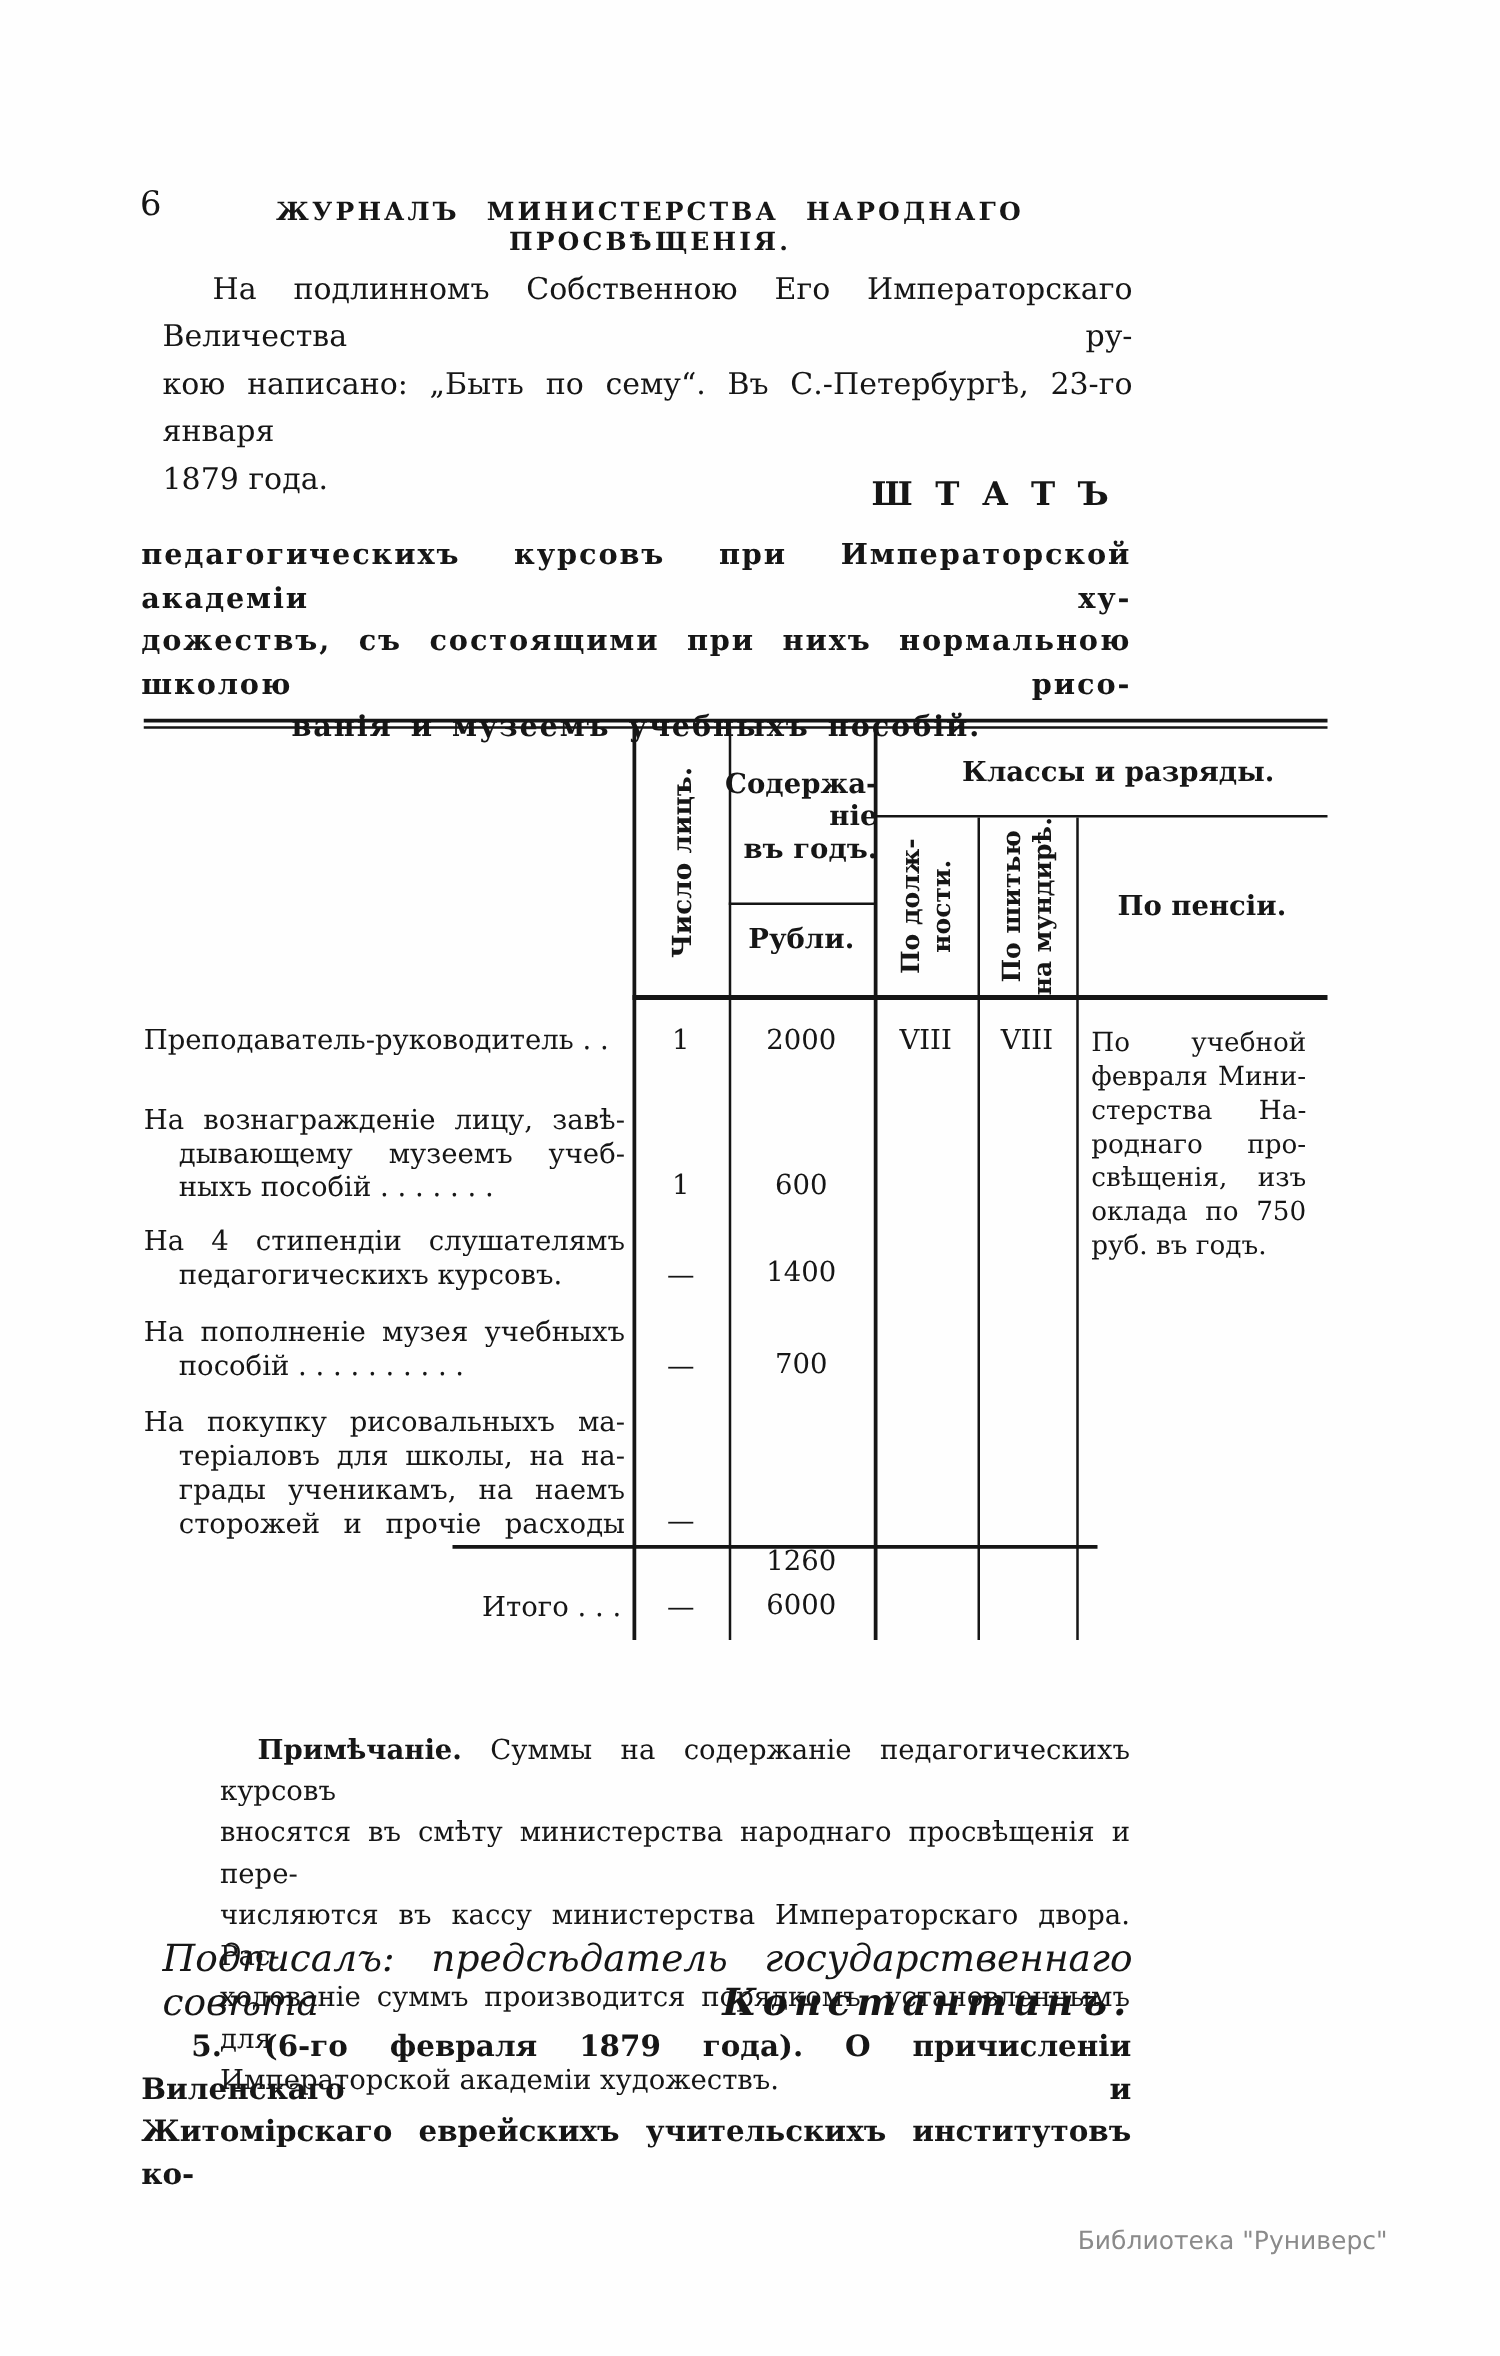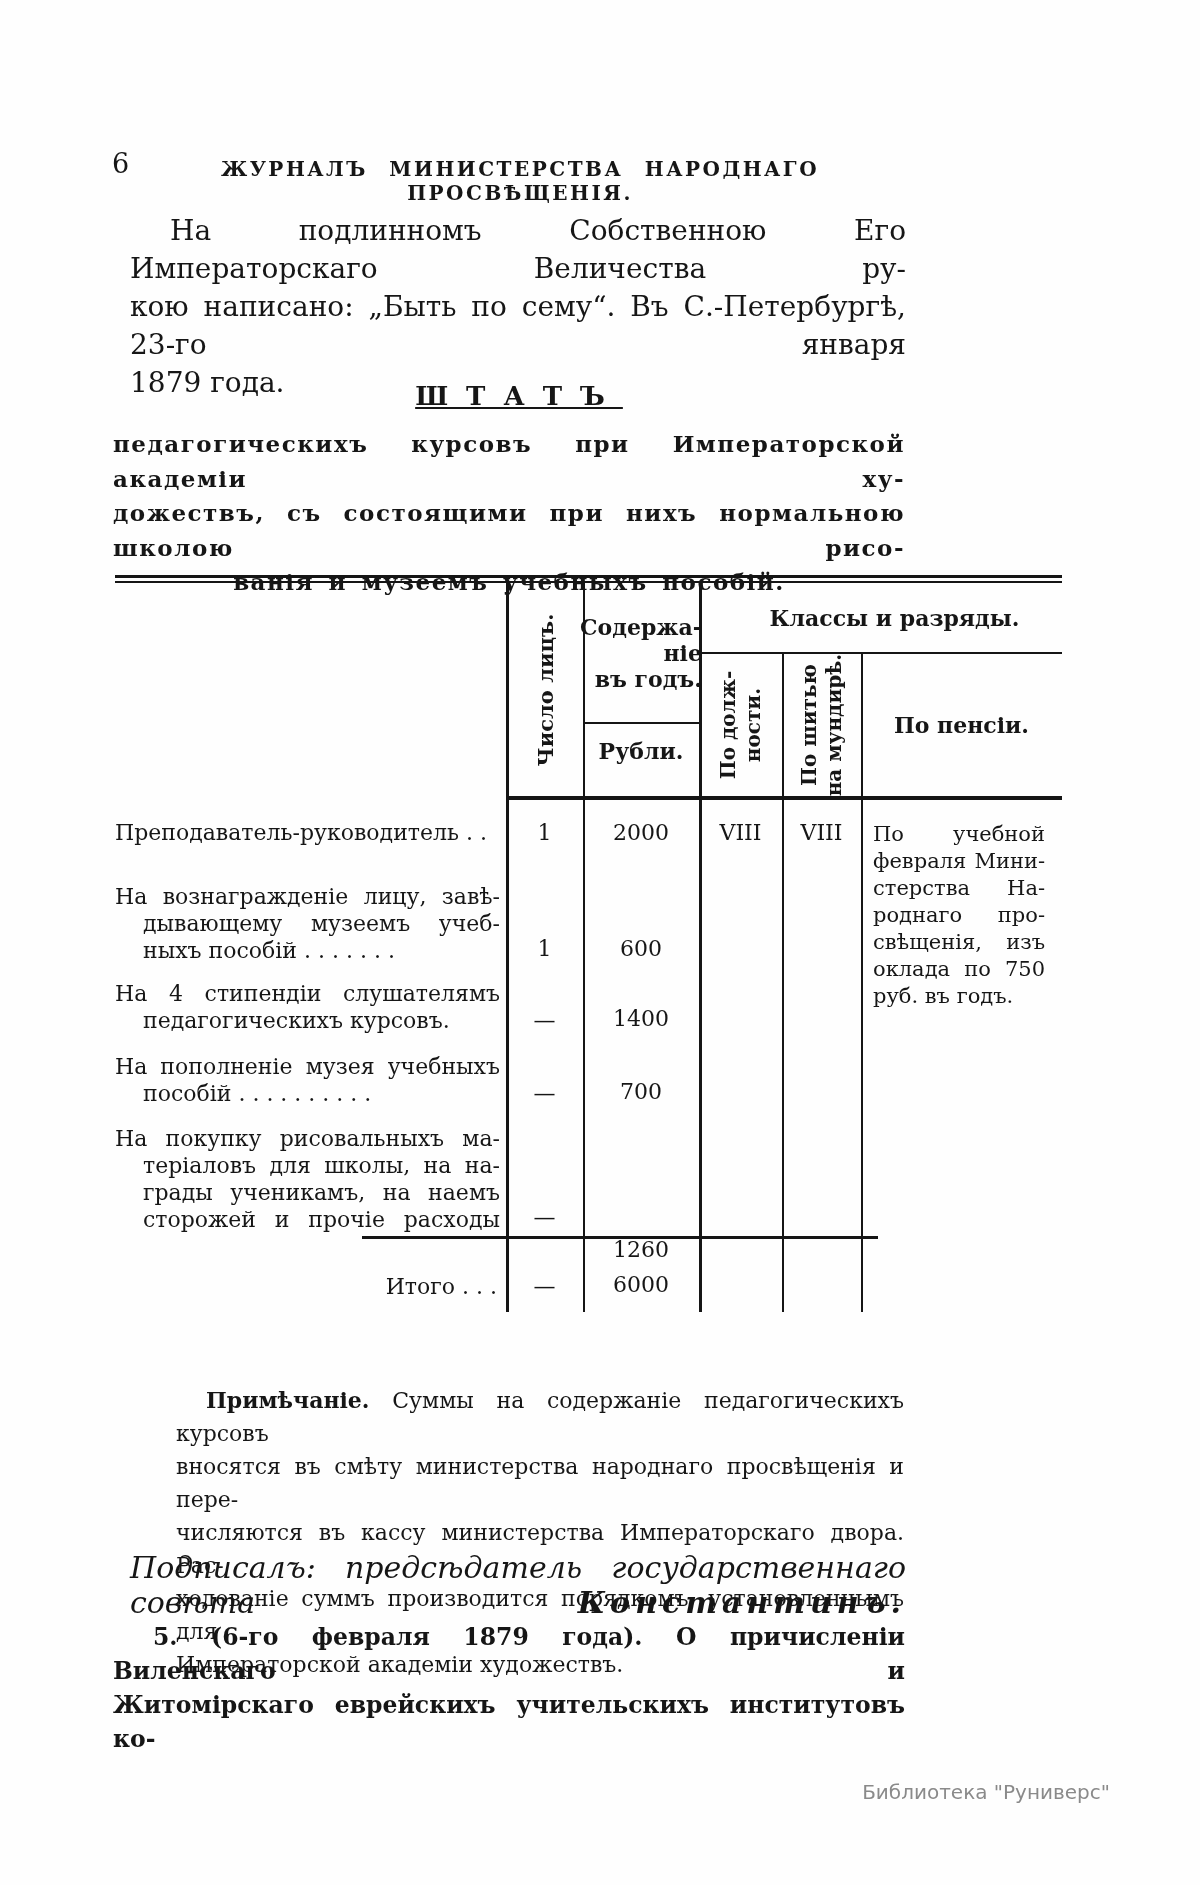--- a/index.html
+++ b/index.html
@@ -7,25 +7,25 @@
         font-family:"DejaVu Serif", serif;color:#161616;overflow:hidden;}
   .abs{position:absolute;}
   .jl{text-align:justify;text-align-last:justify;}
   .ctr{text-align:center;}
   .rt{text-align:right;}
   
   #page-number{left:112px;top:148px;font-size:27px;}
   #running-title{left:150px;top:157px;width:740px;font-size:20px;font-weight:bold;
                  letter-spacing:2.5px;word-spacing:12px;text-align:center;}
   
-  #intro{left:130px;top:212px;width:776px;font-size:28px;line-height:38px;}
+  #intro{left:130px;top:212px;width:776px;font-size:24px;line-height:38px;}
   #intro .l1{text-indent:40px;}
   
   #shtat{left:115px;top:381px;width:790px;font-size:26px;font-weight:bold;
-         letter-spacing:18px;text-indent:18px;text-align:center;text-decoration:underline;}
+         letter-spacing:18px;text-indent:18px;text-align:right;}
   
   #subtitle{left:113px;top:427px;width:792px;font-size:23px;font-weight:bold;
             letter-spacing:1.5px;word-spacing:5px;line-height:34.5px;}
   
   #staff-table{left:115px;top:575px;width:947px;height:765px;font-size:22px;}
   .rule{position:absolute;background:#151515;}
   .vcell{position:absolute;}
   .vinner{position:absolute;top:50%;left:50%;transform:translate(-50%,-50%) rotate(-90deg);
           text-align:center;white-space:nowrap;font-weight:bold;line-height:25px;}
   .hcell{position:absolute;display:flex;align-items:center;justify-content:center;

